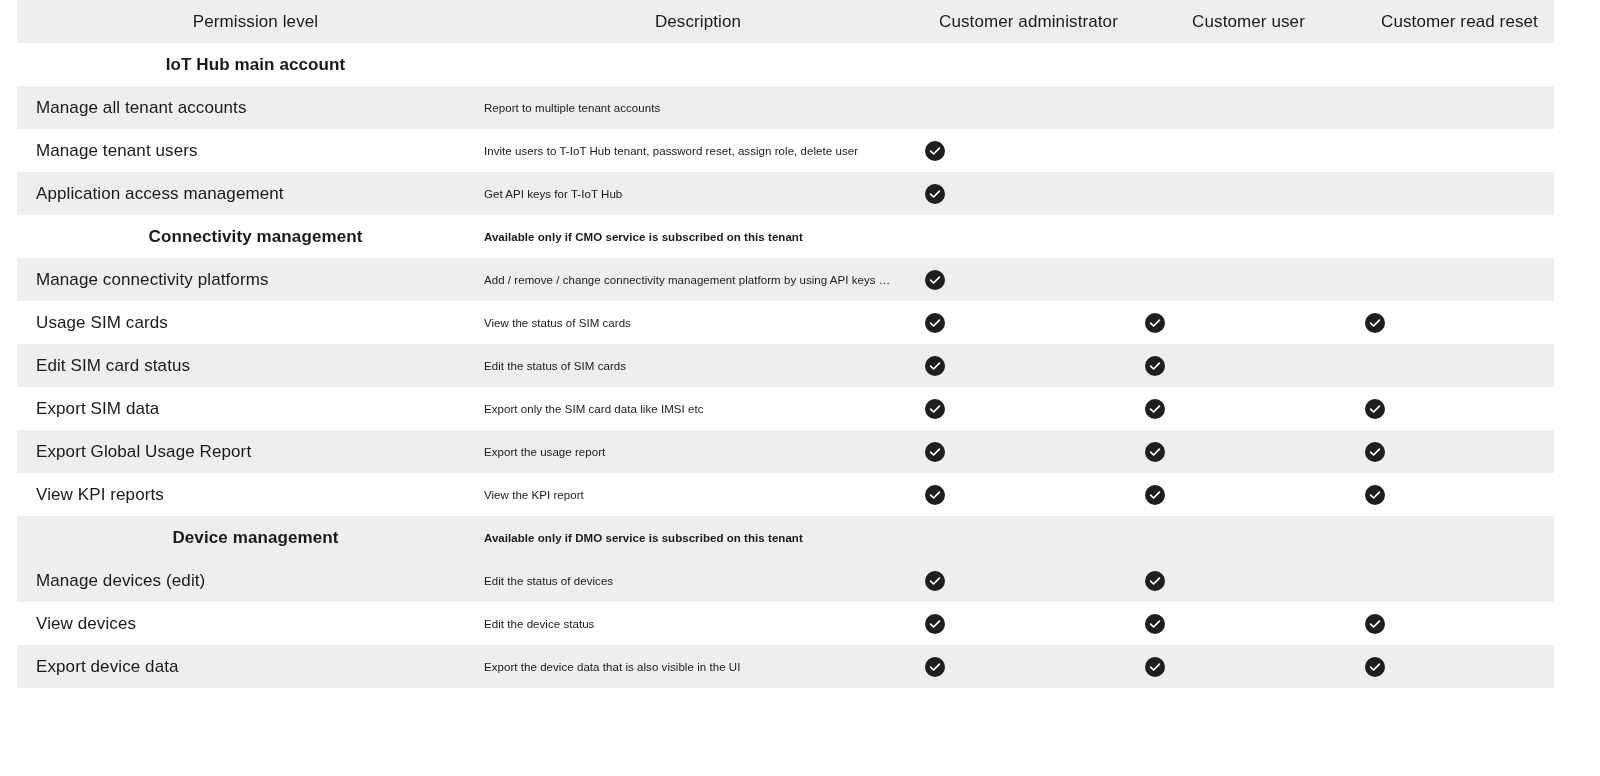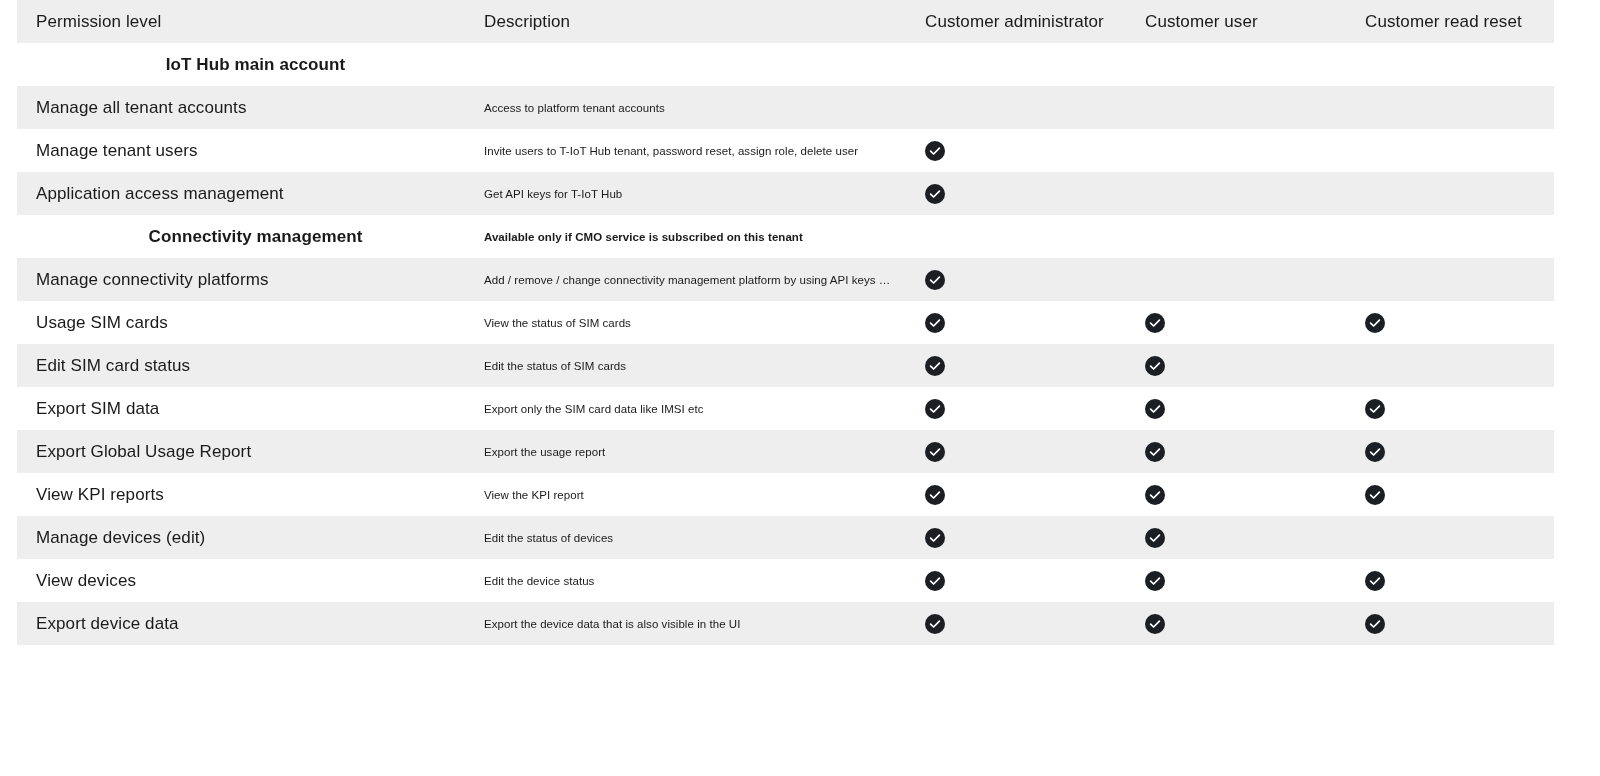--- a/index.html
+++ b/index.html
@@ -53,21 +53,21 @@
     vertical-align: middle;
     border: none;
     height: 43px;
   }
 
   
   .hdr-cell {
     font-size: 17px;
     font-weight: 400;
     color: #1a1a1a;
-    text-align: left;
+    text-align: center;
     letter-spacing: 0.1px;
     white-space: nowrap;
     margin-top: 20px;
   }
   .hdr-perm  { padding-left: 19px; }
   .hdr-desc  { padding-left: 9px; }
   .hdr-check { padding-left: 13px; }
 
   
   .perm-cell {
@@ -149,21 +149,21 @@
     <tbody id="table-body">
         <tr class="row-plain">
           <td class="perm-cell is-section">IoT Hub main account</td>
           <td class="desc-cell is-section"></td>
           <td class="check-cell"><span class="check-empty"></span></td>
           <td class="check-cell"><span class="check-empty"></span></td>
           <td class="check-cell"><span class="check-empty"></span></td>
         </tr>
         <tr class="row-shaded">
           <td class="perm-cell">Manage all tenant accounts</td>
-          <td class="desc-cell">Access to platform tenant accounts</td>
+          <td class="desc-cell">Report to multiple tenant accounts</td>
           <td class="check-cell"><span class="check-empty"></span></td>
           <td class="check-cell"><span class="check-empty"></span></td>
           <td class="check-cell"><span class="check-empty"></span></td>
         </tr>
         <tr class="row-plain">
           <td class="perm-cell">Manage tenant users</td>
           <td class="desc-cell">Invite users to T-IoT Hub tenant, password reset, assign role, delete user</td>
           <td class="check-cell"><span class="check-icon"><svg viewBox="0 0 20 20" xmlns="http://www.w3.org/2000/svg">
                 <circle cx="10" cy="10" r="10" fill="#1b1f24"></circle>
                 <path d="M5.6 10.1 L8.6 13.0 L14.4 7.2" fill="none" stroke="#ffffff" stroke-width="1.7" stroke-linecap="round" stroke-linejoin="round"></path>
@@ -267,20 +267,27 @@
                 <path d="M5.6 10.1 L8.6 13.0 L14.4 7.2" fill="none" stroke="#ffffff" stroke-width="1.7" stroke-linecap="round" stroke-linejoin="round"></path>
               </svg></span></td>
           <td class="check-cell"><span class="check-icon"><svg viewBox="0 0 20 20" xmlns="http://www.w3.org/2000/svg">
                 <circle cx="10" cy="10" r="10" fill="#1b1f24"></circle>
                 <path d="M5.6 10.1 L8.6 13.0 L14.4 7.2" fill="none" stroke="#ffffff" stroke-width="1.7" stroke-linecap="round" stroke-linejoin="round"></path>
               </svg></span></td>
           <td class="check-cell"><span class="check-icon"><svg viewBox="0 0 20 20" xmlns="http://www.w3.org/2000/svg">
                 <circle cx="10" cy="10" r="10" fill="#1b1f24"></circle>
                 <path d="M5.6 10.1 L8.6 13.0 L14.4 7.2" fill="none" stroke="#ffffff" stroke-width="1.7" stroke-linecap="round" stroke-linejoin="round"></path>
               </svg></span></td>
+        </tr>
+        <tr class="row-shaded">
+          <td class="perm-cell is-section">Device management</td>
+          <td class="desc-cell is-section">Available only if DMO service is subscribed on this tenant</td>
+          <td class="check-cell"><span class="check-empty"></span></td>
+          <td class="check-cell"><span class="check-empty"></span></td>
+          <td class="check-cell"><span class="check-empty"></span></td>
         </tr>
         <tr class="row-shaded">
           <td class="perm-cell">Manage devices (edit)</td>
           <td class="desc-cell">Edit the status of devices</td>
           <td class="check-cell"><span class="check-icon"><svg viewBox="0 0 20 20" xmlns="http://www.w3.org/2000/svg">
                 <circle cx="10" cy="10" r="10" fill="#1b1f24"></circle>
                 <path d="M5.6 10.1 L8.6 13.0 L14.4 7.2" fill="none" stroke="#ffffff" stroke-width="1.7" stroke-linecap="round" stroke-linejoin="round"></path>
               </svg></span></td>
           <td class="check-cell"><span class="check-icon"><svg viewBox="0 0 20 20" xmlns="http://www.w3.org/2000/svg">
                 <circle cx="10" cy="10" r="10" fill="#1b1f24"></circle>

